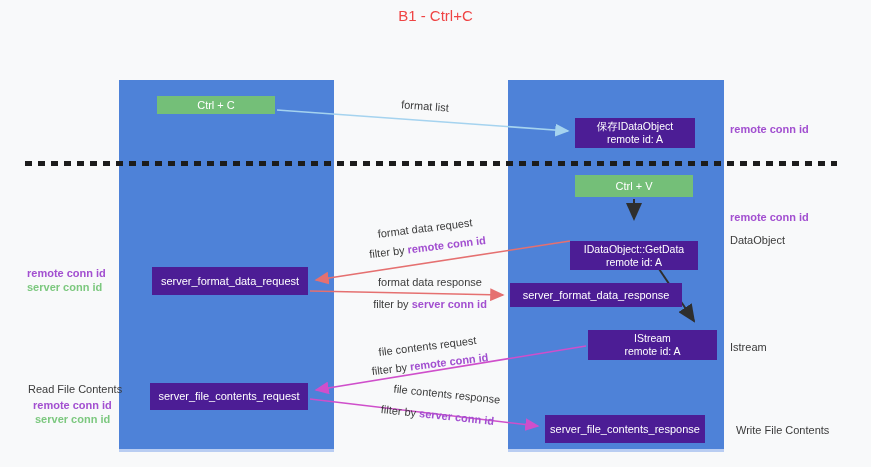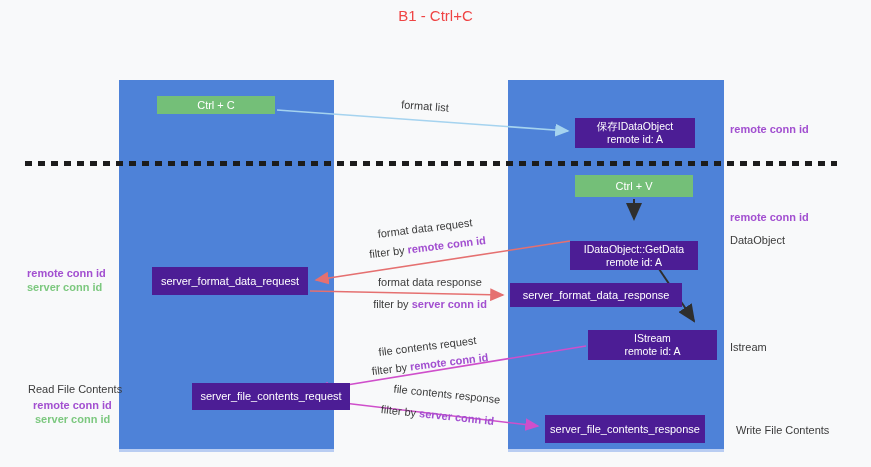--- a/index.html
+++ b/index.html
@@ -110,21 +110,21 @@
 
   <div class="node orange single" style="left:510px;top:283px;width:172px;height:24px;">
     <span>server_format_data_response</span>
   </div>
 
   <div class="node orange" style="left:588px;top:330px;width:129px;height:30px;">
     <span>IStream</span>
     <span>remote id: A</span>
   </div>
 
-  <div class="node orange single" style="left:150px;top:383px;width:158px;height:27px;margin-left:42px;">
+  <div class="node orange single" style="left:150px;top:383px;width:158px;height:27px;">
     <span>server_file_contents_request</span>
   </div>
 
   <div class="node orange single" style="left:545px;top:415px;width:160px;height:28px;">
     <span>server_file_contents_response</span>
   </div>
 
   <div class="side-label purple" style="left:730px;top:123px;">remote conn id</div>
   <div class="side-label purple" style="left:730px;top:211px;">remote conn id</div>
   <div class="side-label" style="left:730px;top:234px;">DataObject</div>

